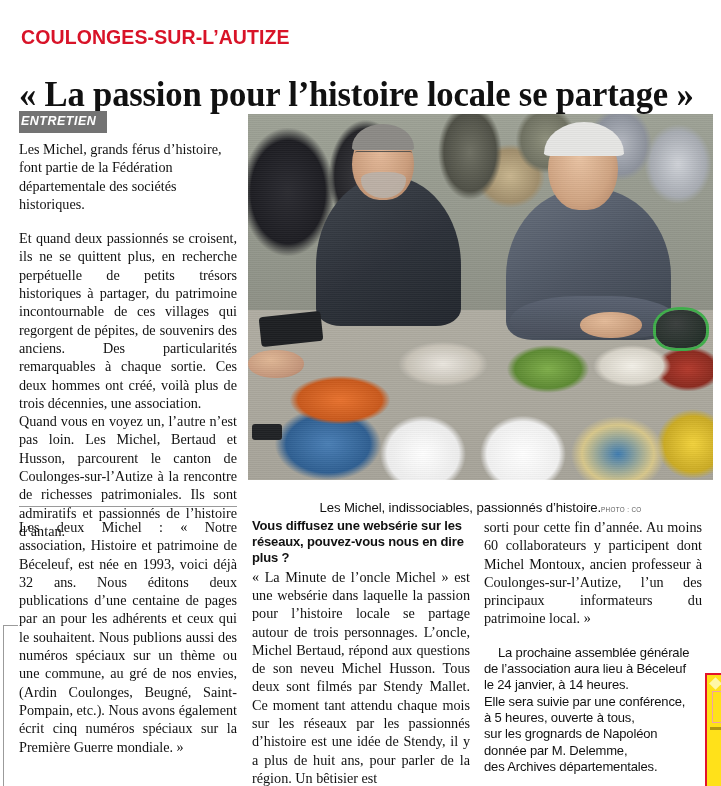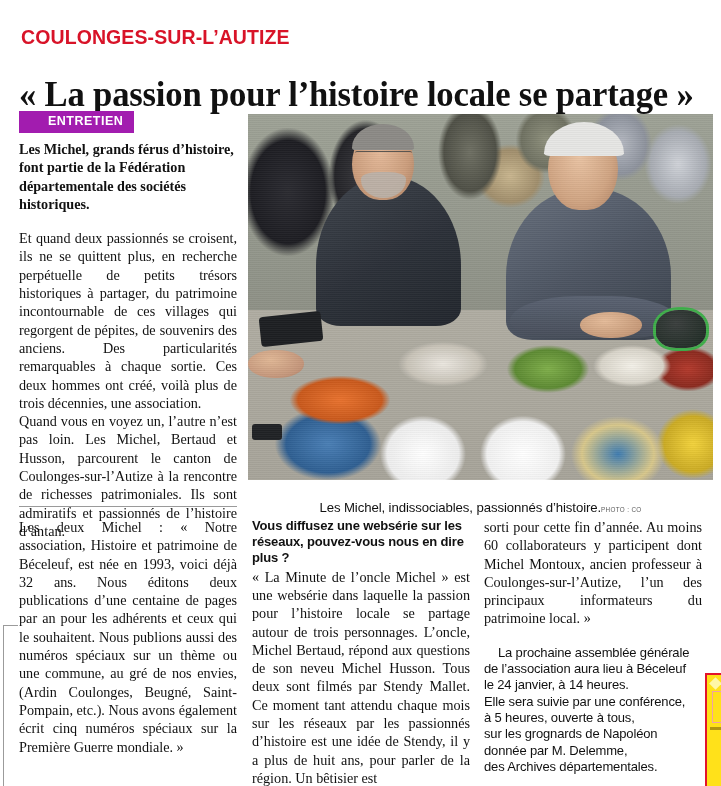--- a/index.html
+++ b/index.html
@@ -47,40 +47,41 @@
     white-space: nowrap;
     transform: scaleX(0.99);
     transform-origin: left top;
   }
 
   
   .badge {
     position: absolute;
     left: 19px;
     top: 111px;
-    background: #a21caf;
+    background: #737373;
     color: #ffffff;
     font-family: "Liberation Sans", sans-serif;
     font-weight: bold;
     font-size: 12.5px;
     letter-spacing: 0.5px;
-    padding: 4px 11px 5px 29px;
+    padding: 4px 11px 5px 2px;
     line-height: 13px;
+    font-style: italic;
   }
 
   
   .col-left {
     position: absolute;
     left: 19px;
     top: 140px;
     width: 218px;
   }
   .lede {
     font-family: "Liberation Serif", serif;
-    font-weight: bold;
+    font-weight: normal;
     font-size: 14.2px;
     line-height: 18.3px;
     text-align: left;
     color: #111;
     margin: 0 0 16px 0;
   }
   .body-text {
     font-family: "Liberation Serif", serif;
     font-size: 14.2px;
     line-height: 18.3px;

